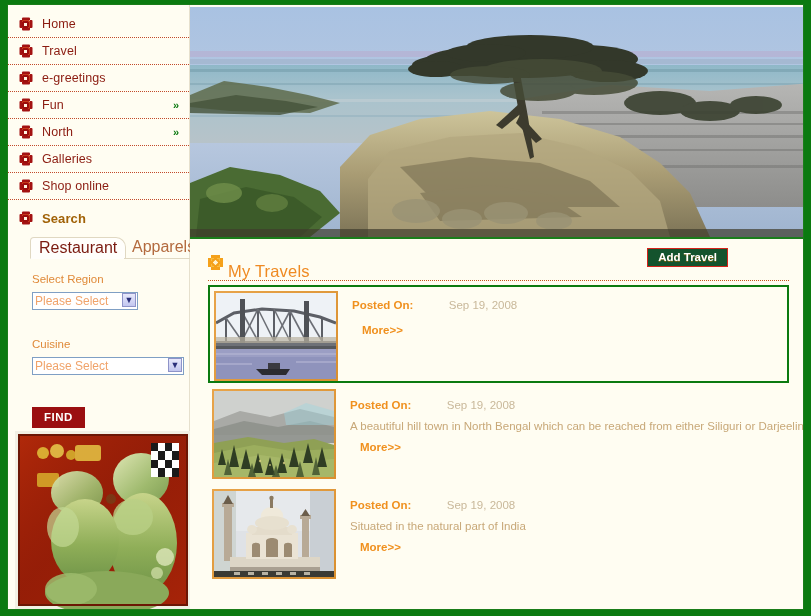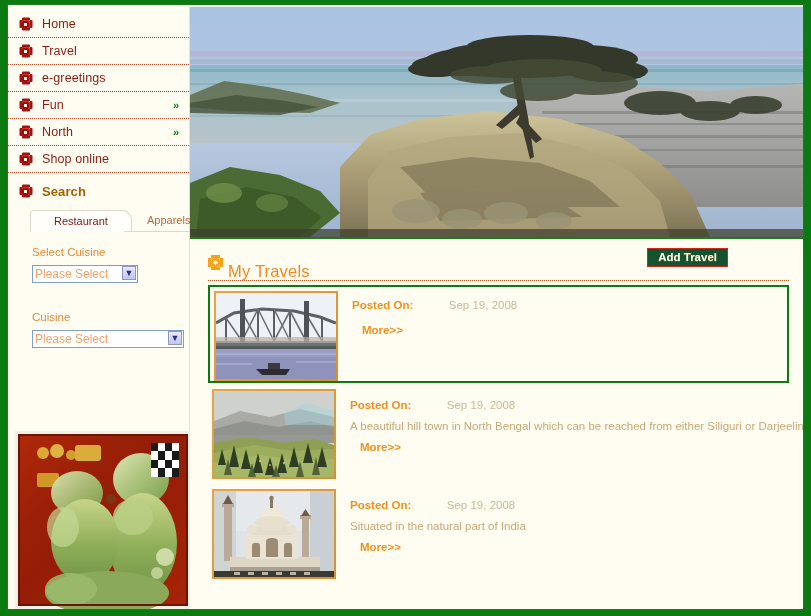--- a/index.html
+++ b/index.html
@@ -93,23 +93,23 @@
   #tabs {
     margin: 4px 0 0 22px;
     height: 22px;
     position: relative;
     border-bottom: 1px solid #e0d8c2;
     width: 160px;
   }
   .tab {
     position: absolute; top: 0;
     height: 22px; line-height: 20px;
-    font-size: 11px;
+    font-size: 16px;
     cursor: pointer;
-    padding: 0 23px;
+    padding: 0 8px;
   }
   .tab.active {
     left: 0;
     color: #7a1a10;
     background: #fffefb;
     border: 1px solid #e0d8c2;
     border-bottom: 1px solid #fffefb;
     border-radius: 4px 10px 0 0;
     font-weight: normal;
   }
@@ -295,51 +295,59 @@
         <span class="nav-label">Fun</span>
         <span class="nav-arrow">»</span>
       </div>
       <div class="nav-item">
         <span class="gear"></span>
         <span class="nav-label">North</span>
         <span class="nav-arrow">»</span>
       </div>
       <div class="nav-item">
         <span class="gear"></span>
+        <span class="nav-label">Galleries</span>
+        <span class="nav-arrow"></span>
+      </div>
+      <div class="nav-item">
+        <span class="gear"></span>
         <span class="nav-label">Shop online</span>
         <span class="nav-arrow"></span>
       </div>
       <div class="nav-item search-item">
         <span class="gear"></span>
         <span class="nav-label">Search</span>
       </div>
     </div>
 
     <div id="tabs">
       <div class="tab active">Restaurant</div>
       <div class="tab inactive">Apparels</div>
     </div>
 
     <div id="searchform">
-      <div class="field-label">Select Cuisine</div>
+      <div class="field-label">Select Region</div>
       <div class="selwrap">
         <select id="sel-region" class="sel">
           <option>Please Select</option>
         </select>
         <span class="selarrow">▼</span>
       </div>
 
       <div class="field-label" style="margin-top:14px;">Cuisine</div>
       <div class="selwrap">
         <select id="sel-cuisine" class="sel">
           <option>Please Select</option>
         </select>
         <span class="selarrow">▼</span>
       </div>
 
+      <div style="margin-top:14px;">
+        <button id="find-btn">FIND</button>
+      </div>
     </div>
 
     <div id="art-wrap">
       <svg id="art" viewBox="0 0 176 178" preserveAspectRatio="none">
         <rect x="0" y="0" width="176" height="178" fill="#f2f0e4"></rect>
         <rect x="4" y="4" width="168" height="170" fill="#9d1f09"></rect>
         <rect x="4" y="4" width="168" height="170" fill="url(#artTex)"></rect>
         <defs>
           <linearGradient id="artTex" x1="0" y1="0" x2="1" y2="1">
             <stop offset="0%" stop-color="#b32a0a" stop-opacity=".9"></stop>

